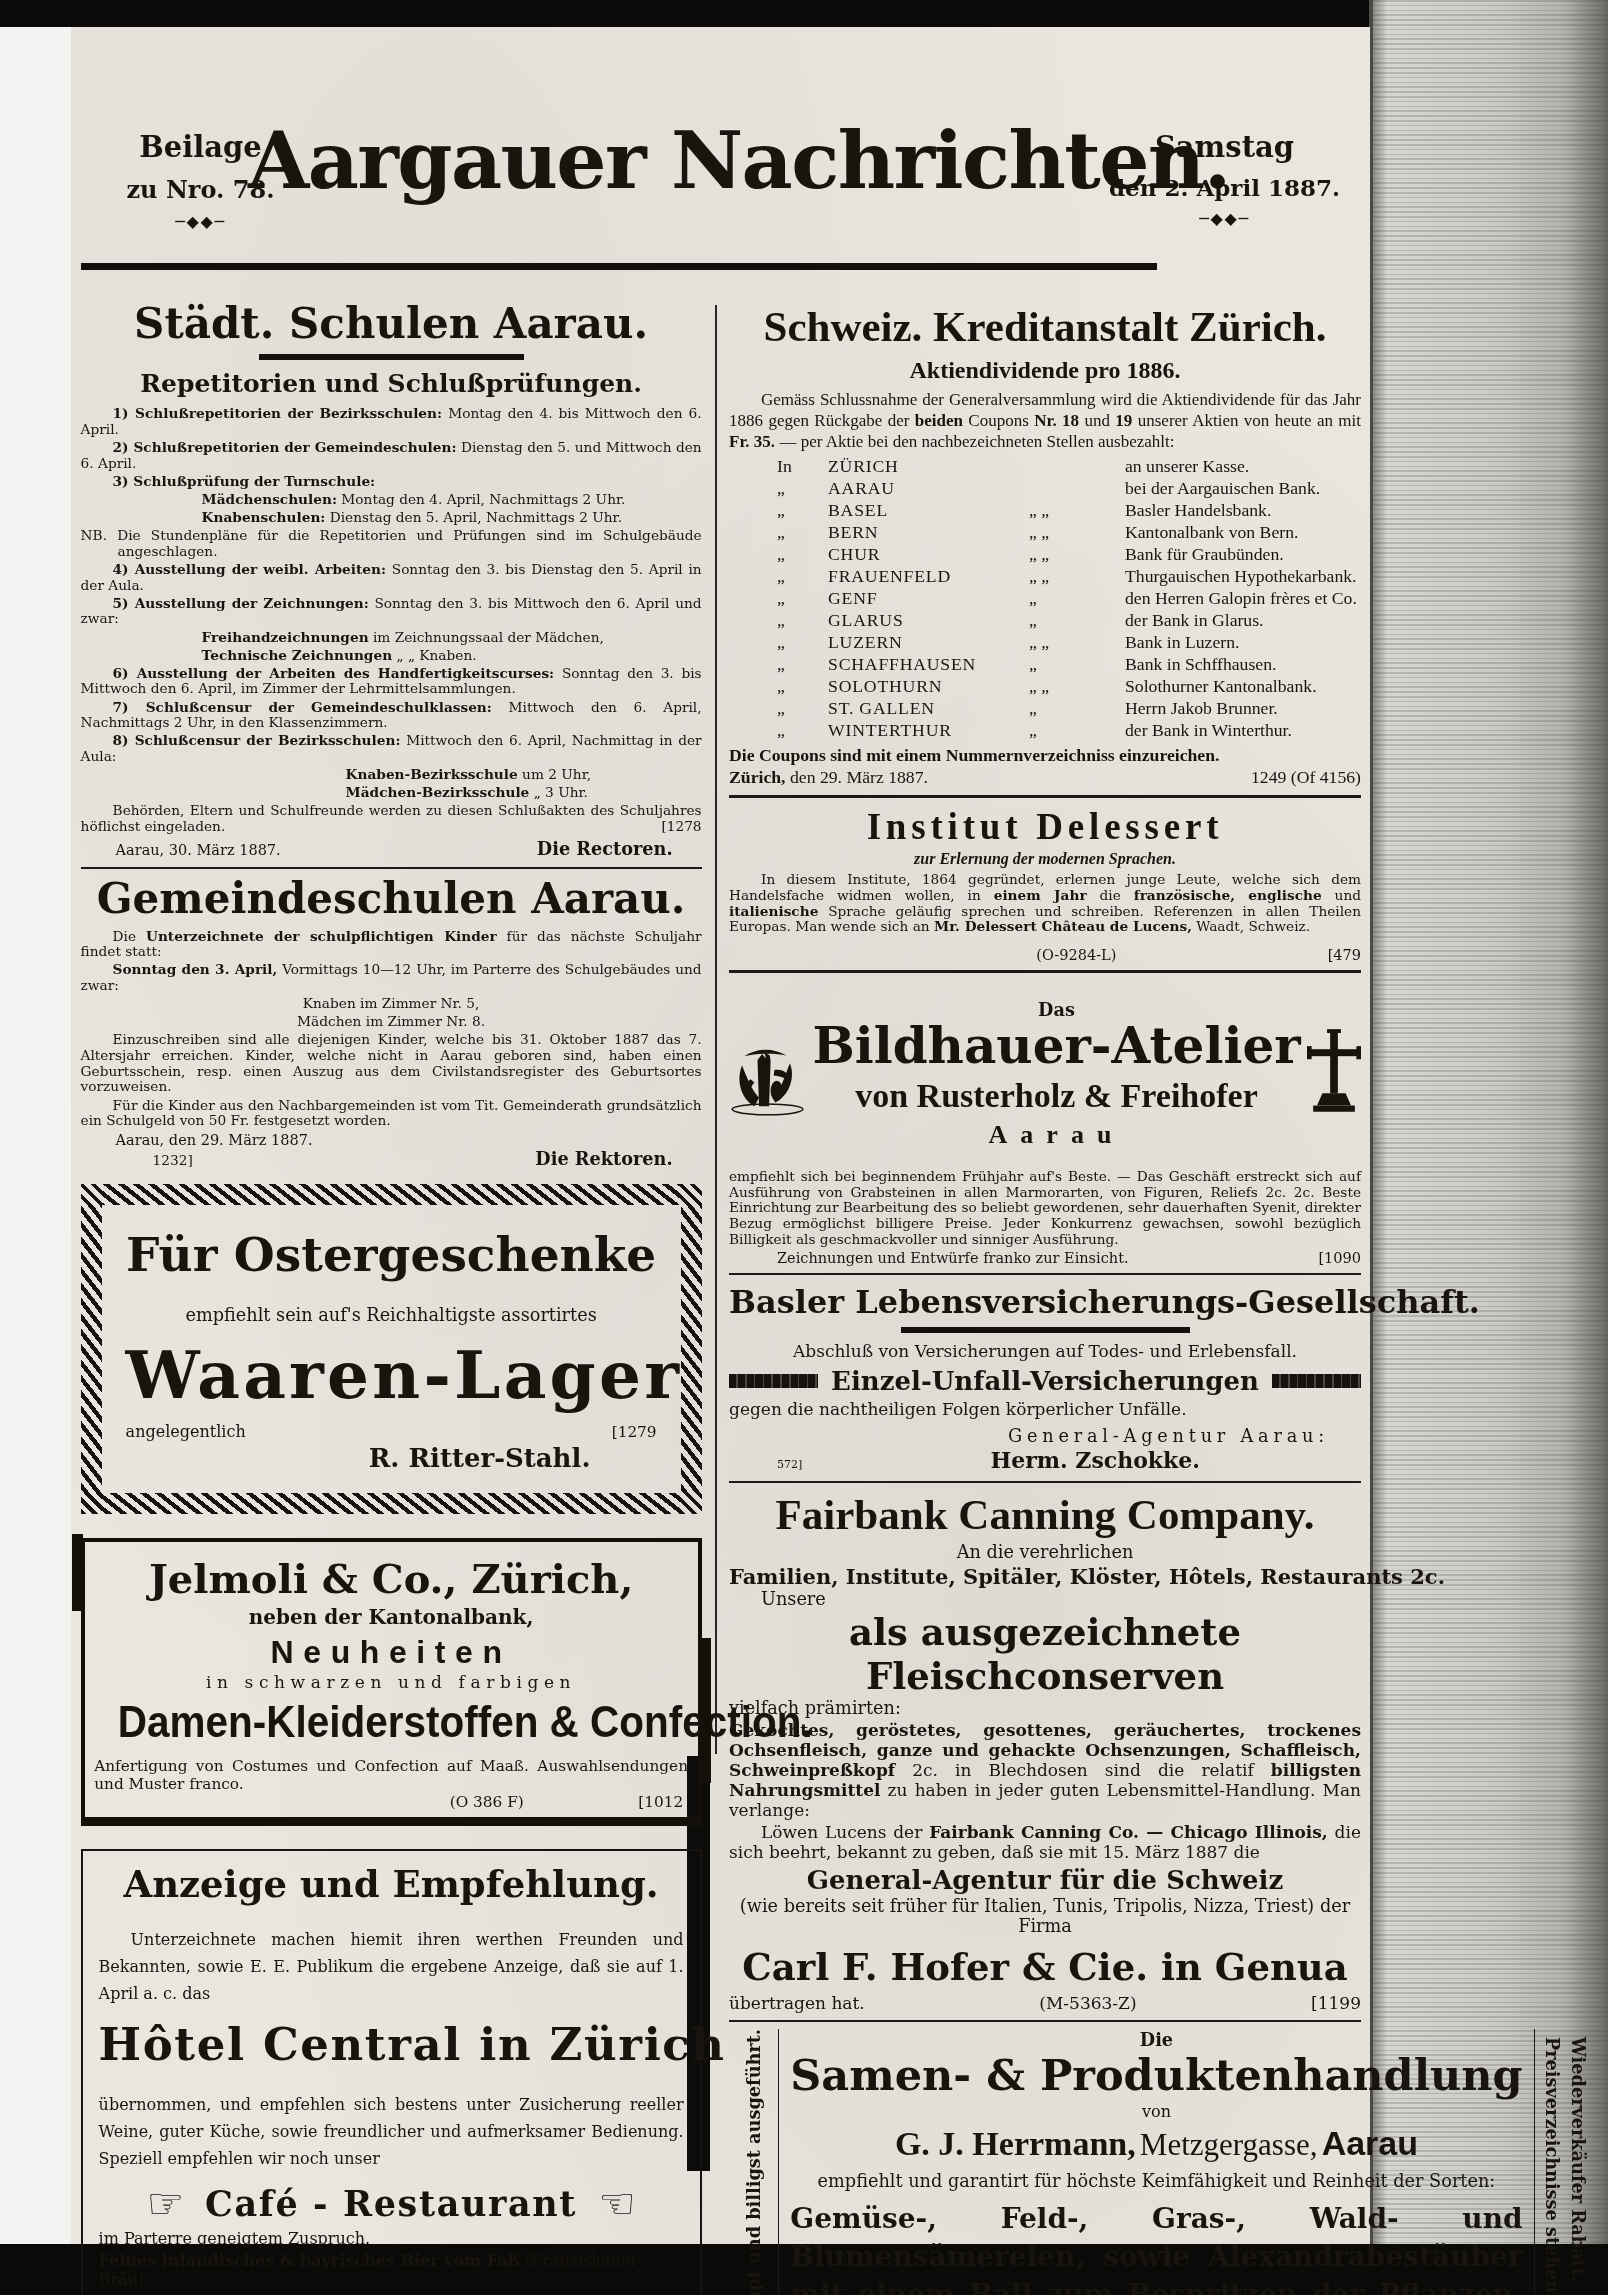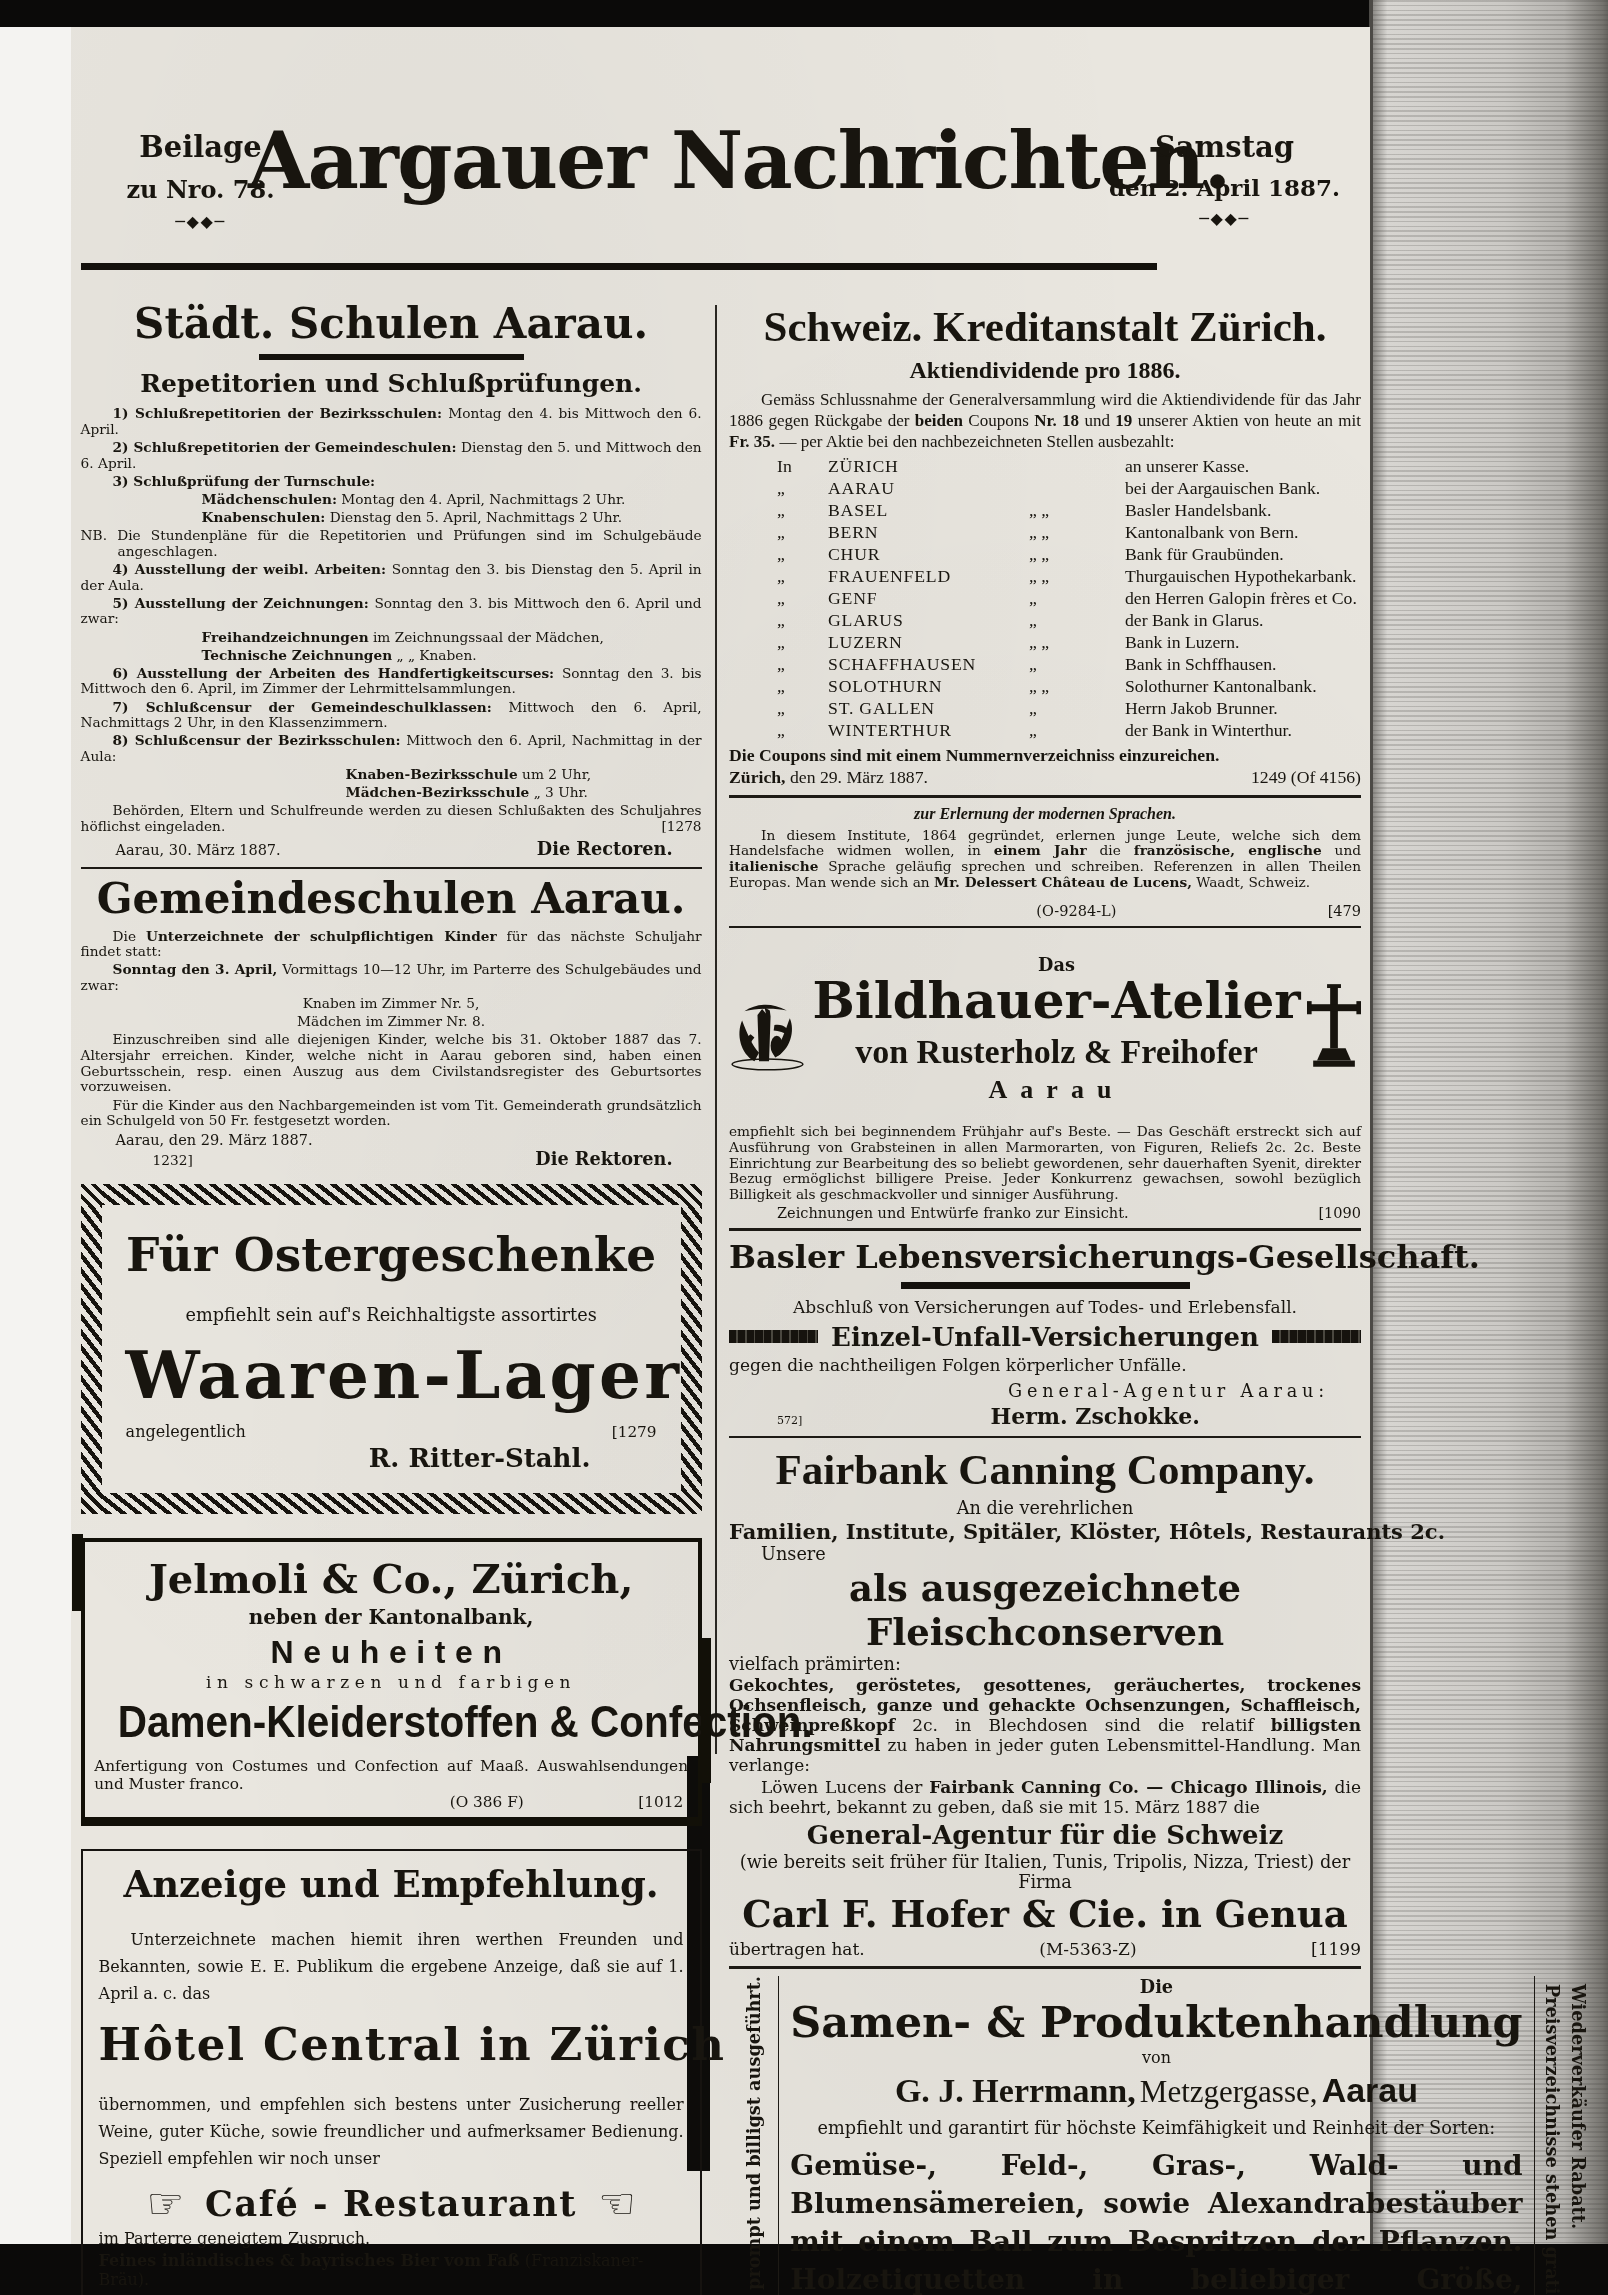--- a/index.html
+++ b/index.html
@@ -148,21 +148,21 @@
   .fb-title{font-size:43px;font-weight:bold;text-align:center;font-family:"Liberation Serif","DejaVu Serif",serif;white-space:nowrap;}
   .fb-c{text-align:center;}
   .fb-l1{font-size:17.7px;margin-top:3.2px;}
   .fb-l2{font-size:21px;font-weight:bold;margin-top:1.6px;white-space:nowrap;}
   .fb-l3{font-size:17.7px;text-align:left;padding-left:32px;}
   .fb-l4{font-size:37px;font-weight:bold;margin-top:1.6px;}
   .fb-l5{font-size:17.7px;text-align:left;}
   .fb-p{font-size:17px;line-height:20px;text-align:justify;margin-top:1.6px;}
   .fb-l6{font-size:26px;font-weight:bold;text-align:center;margin-top:3.2px;}
   .fb-l7{font-size:17.7px;text-align:center;margin-top:1.6px;}
-  .fb-l8{font-size:37px;font-weight:bold;text-align:center;margin-top:0;}
+  .fb-l8{font-size:37px;font-weight:bold;text-align:center;margin-top:9px;}
   .fb-row{display:flex;justify-content:space-between;font-size:17px;margin-top:3.2px;align-items:flex-end;}
 
   
   .samen{display:grid;grid-template-columns:50px 1fr 58px;margin-top:4.8px;}
   .samen-left{border-right:1.6px solid #1d1a15;display:flex;align-items:center;justify-content:center;}
   .v-up{writing-mode:vertical-rl;transform:rotate(180deg);font-size:17.7px;font-weight:bold;white-space:nowrap;}
   .samen-right{border-left:1.6px solid #1d1a15;display:flex;justify-content:center;padding-top:8px;}
   .v-down{writing-mode:vertical-rl;font-size:17.7px;font-weight:bold;}
   .v-down div{margin-left:4.8px;white-space:nowrap;}
   .samen-main{padding:0 11.3px;text-align:center;}
@@ -391,20 +391,21 @@
       <div class="kred-coupons">Die Coupons sind mit einem Nummernverzeichniss einzureichen.</div>
       <div class="kred-place-row">
         <span><span class="lead">Zürich,</span><span> den 29. März 1887.</span></span>
         <span>1249 (Of 4156)</span>
       </div>
     </section>
 
     <div class="rule2"></div>
 
     <section>
+      <div class="del-title">Institut Delessert</div>
       <div class="del-sub">zur Erlernung der modernen Sprachen.</div>
       <div class="fr-body">
         <p class="num"><span>In diesem Institute, 1864 gegründet, erlernen junge Leute, welche sich dem Handelsfache widmen wollen, in </span><span class="lead">einem Jahr</span><span> die </span><span class="lead">französische, englische</span><span> und </span><span class="lead">italienische</span><span> Sprache geläufig sprechen und schreiben.  Referenzen in allen Theilen Europas.  Man wende sich an </span><span class="lead">Mr. Delessert Château de Lucens,</span><span> Waadt, Schweiz.</span></p>
       </div>
       <div class="del-row">
         <span></span>
         <span class="c">(O-9284-L)</span>
         <span>[479</span>
       </div>
     </section>

